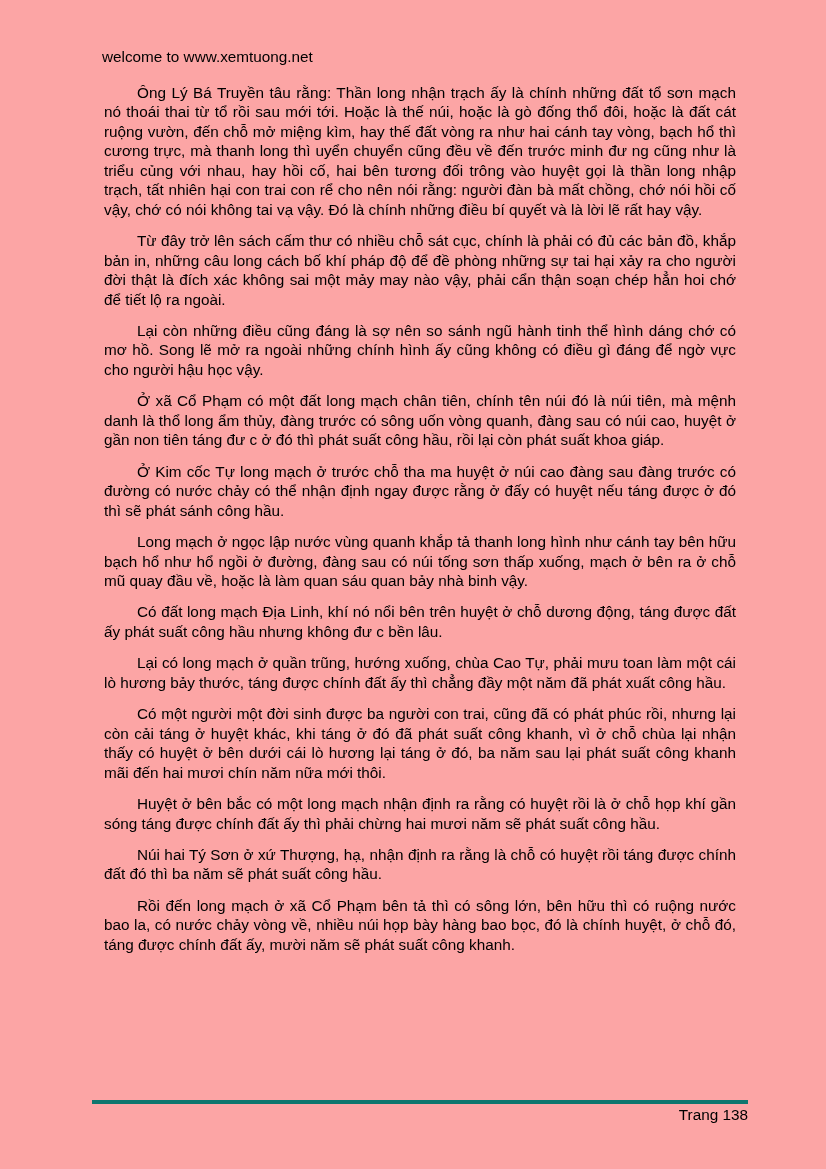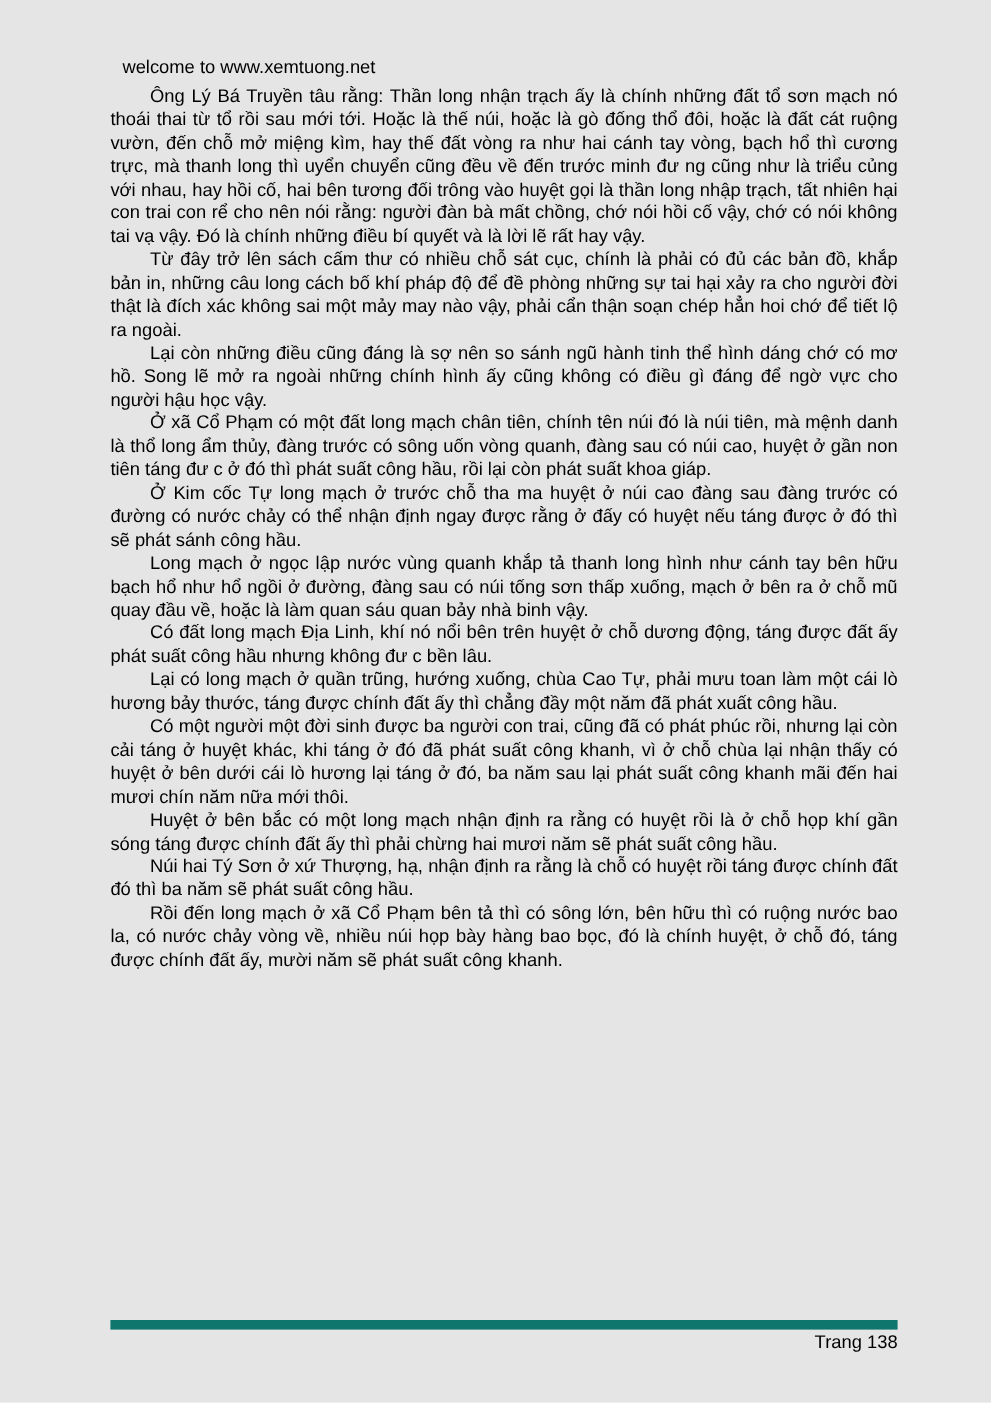--- a/index.html
+++ b/index.html
@@ -4,21 +4,21 @@
 <style>
   html, body {
     margin: 0;
     padding: 0;
     background: #ffffff;
   }
   .page {
     position: relative;
     width: 826px;
     height: 1169px;
-    background: #e5e5e5;
+    background: #fca5a5;
     color: #000000;
     font-family: "Liberation Sans", sans-serif;
     overflow: hidden;
   }
   .header {
     position: absolute;
     top: 47px;
     left: 102px;
     font-size: 15.3px;
     line-height: 19px;
@@ -27,30 +27,30 @@
   .content {
     position: absolute;
     top: 71px;
     left: 92px;
     width: 656px;
     font-size: 15.3px;
     line-height: 19.45px;
     text-align: justify;
   }
   .content p {
-    margin: 0;
+    margin: 12px;
     padding: 0;
     text-indent: 33px;
   }
   .footer {
     position: absolute;
     top: 1100px;
     left: 92px;
     width: 656px;
-    border-top: 8px solid #0f766e;
+    border-top: 4px solid #0f766e;
   }
   .footer-text {
     text-align: right;
     font-size: 15.3px;
     line-height: 19px;
     padding-top: 1px;
   }
 </style>
 </head>
 <body>

